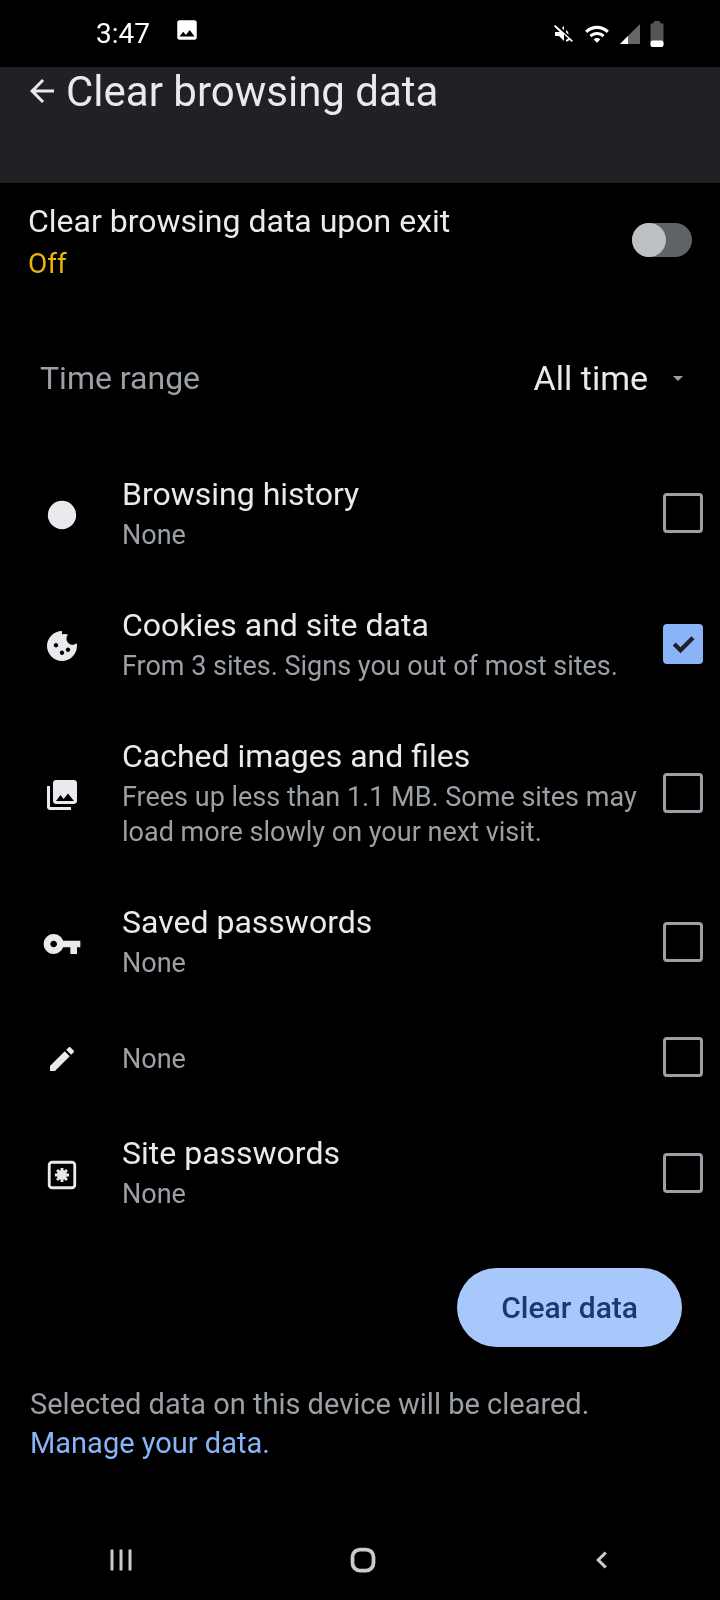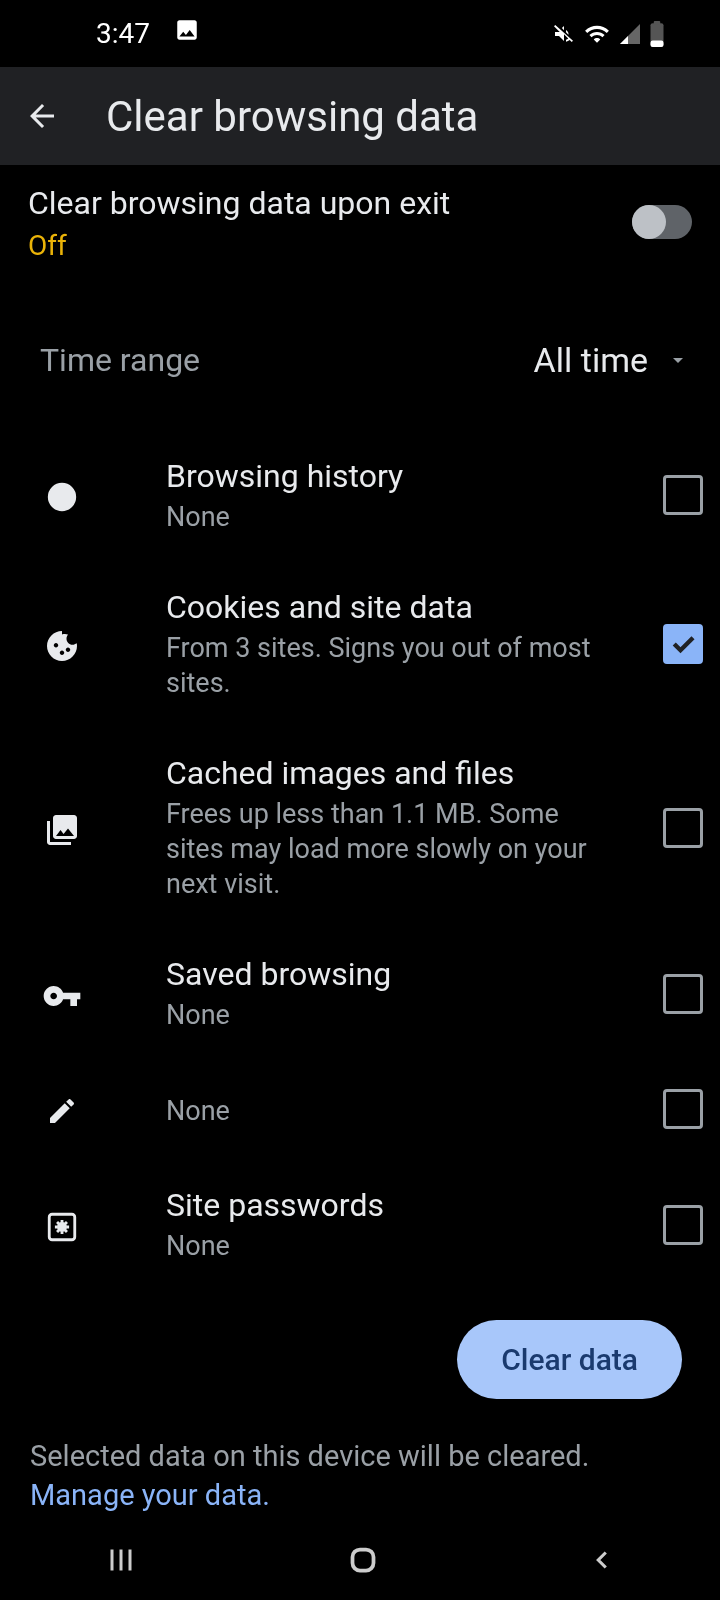--- a/index.html
+++ b/index.html
@@ -21,26 +21,24 @@
     padding: 0 56px 0 96px;
     font-size: 28px;
     color: #ffffff;
   }
   .status-left { display:flex; align-items:center; gap:24px; }
   .status-right { display:flex; align-items:center; gap:8px; }
   .status-right svg { display:block; }
 
   
   .app-bar {
-    height: 98px;
+    height: 116px;
     background: #202124;
     display: flex;
-    align-items: center;
     padding: 0 18px;
-    gap: 40px;
   }
   .app-bar .back {
     width: 48px; height: 48px;
     display:flex; align-items:center; justify-content:center;
   }
   .app-bar .title {
     font-size: 42px;
     font-weight: 400;
     color: #e8eaed;
   }
@@ -83,21 +81,20 @@
   }
   .time-range .chevron svg { display:block; }
 
   .list { padding-top: 20px; }
 
   .item {
     display:flex;
     align-items:center;
     padding: 26px 17px 26px 28px;
     min-height: 100px;
-    gap: 44px;
   }
   .item .icon {
     width: 68px;
     display:flex; align-items:flex-start; justify-content:center;
     flex-shrink:0;
     padding-top:4px;
   }
   .item .texts {
     flex:1;
     padding-right: 20px;
@@ -275,21 +272,21 @@
       <div class="check"></div>
     </div>
 
     <div class="item">
       <div class="icon">
         <svg width="40" height="40" viewBox="0 0 24 24" fill="#e8eaed">
             <path d="M12.65 10C11.83 7.67 9.61 6 7 6c-3.31 0-6 2.69-6 6s2.69 6 6 6c2.61 0 4.83-1.67 5.65-4H17v4h4v-4h2v-4H12.65zM7 14c-1.1 0-2-.9-2-2s.9-2 2-2 2 .9 2 2-.9 2-2 2z"></path>
           </svg>
       </div>
       <div class="texts">
-        <div class="primary">Saved browsing</div>
+        <div class="primary">Saved passwords</div>
         <div class="secondary">None</div>
       </div>
       <div class="check"></div>
     </div>
 
     <div class="item">
       <div class="icon">
         <svg width="32" height="32" viewBox="0 0 24 24" fill="#e8eaed">
             <path d="M3 17.25V21h3.75L17.81 9.94l-3.75-3.75L3 17.25zM20.71 7.04c.39-.39.39-1.02 0-1.41l-2.34-2.34c-.39-.39-1.02-.39-1.41 0l-1.83 1.83 3.75 3.75 1.83-1.83z"></path>
           </svg>

